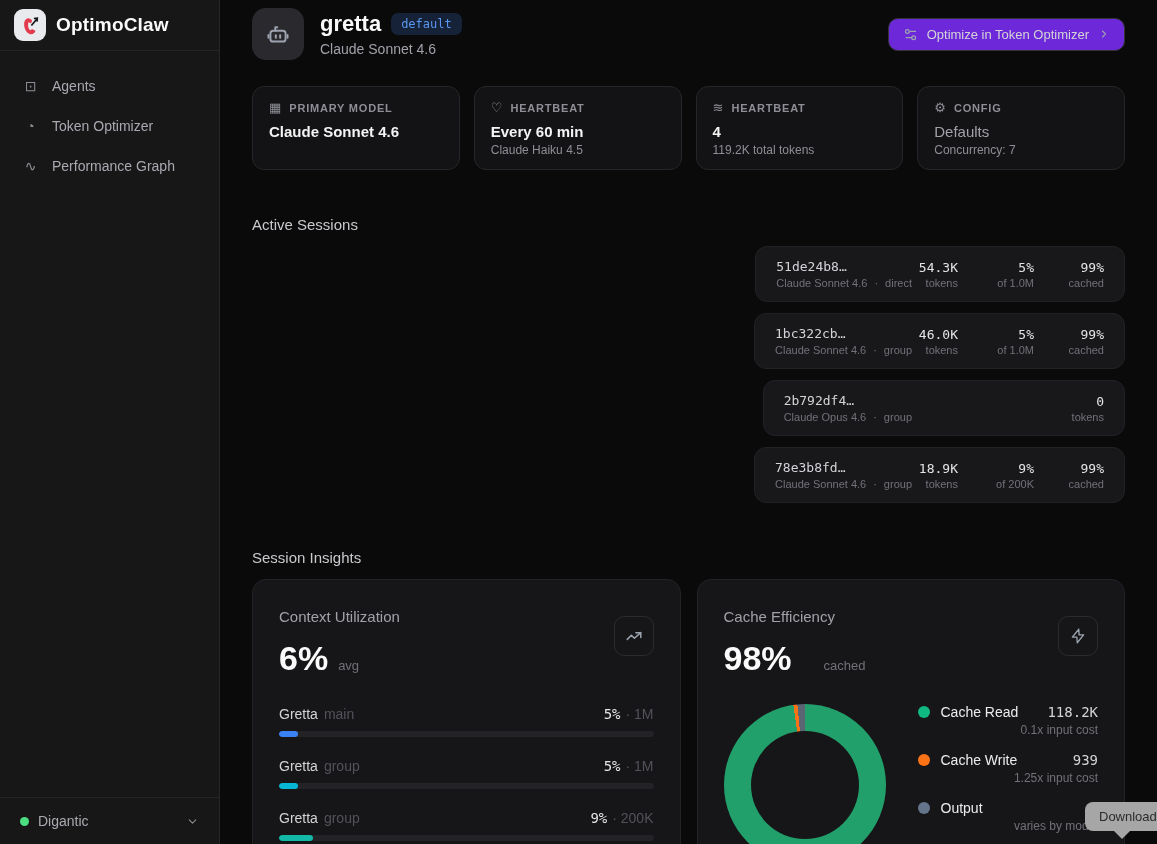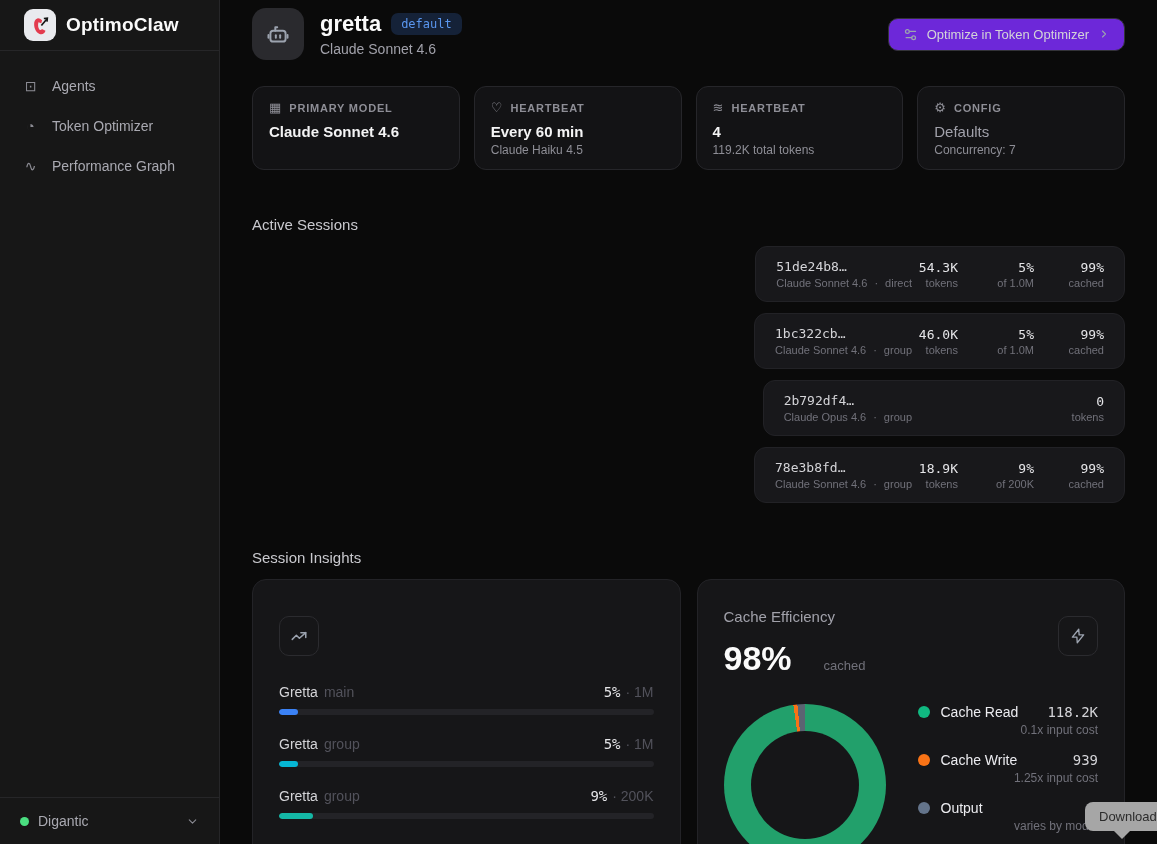--- a/index.html
+++ b/index.html
@@ -2,21 +2,21 @@
 <html><head>
 <meta charset="utf-8">
 <style>
   * { margin: 0; padding: 0; box-sizing: border-box; }
   html, body { background: #0a0a0a; font-family: "Liberation Sans", sans-serif; }
 
   .screen { position: relative; width: 1157px; height: 844px; background: #0a0a0a; overflow: hidden; display: flex; }
 
   
   .sidebar { width: 220px; flex: none; background: #171717; border-right: 1px solid #262628; display: flex; flex-direction: column; }
-  .logo-row { display: flex; align-items: center; gap: 10px; padding: 9px 24px; border-bottom: 1px solid #262628; }
+  .logo-row { display: flex; align-items: center; gap: 10px; padding: 9px 14px; border-bottom: 1px solid #262628; }
   .logo-box { width: 32px; height: 32px; border-radius: 9px; background: #e9eaee; display: flex; align-items: center; justify-content: center; flex: none; }
   .app-name { color: #fafafa; font-size: 19px; font-weight: 700; letter-spacing: .2px; }
   .nav { padding: 18px 12px; display: flex; flex-direction: column; gap: 6px; }
   .nav-item { display: flex; align-items: center; gap: 13px; padding: 9px 10px; border-radius: 8px; color: #a9a9b1; font-size: 14px; cursor: pointer; }
   .nav-item .glyph { width: 17px; text-align: center; font-size: 14px; color: #8b8b93; }
   .org-row { margin-top: auto; border-top: 1px solid #262628; padding: 15px 20px; display: flex; align-items: center; gap: 9px; color: #a9a9b1; font-size: 14px; cursor: pointer; }
   .status-dot { width: 9px; height: 9px; border-radius: 50%; flex: none; }
   .org-chevron { margin-left: auto; color: #8b8b93; display: flex; }
 
   
@@ -315,20 +315,27 @@
           </div>
         </div>
       </section>
 
     <h2 class="section-title">Session Insights</h2>
 
     <section class="insights">
 
       <div class="insight-card">
         <div class="card-head">
+          <div>
+            <div class="card-title">Context Utilization</div>
+            <div class="big-row" style="margin-top:14px;">
+              <span class="big-value">6%</span>
+              <span class="big-label">avg</span>
+            </div>
+          </div>
           <button class="icon-btn">
             <svg width="18" height="18" viewBox="0 0 24 24" fill="none" stroke="currentColor" stroke-width="2" stroke-linecap="round" stroke-linejoin="round">
                 <path d="M3 16.5l5.5-5.5 4 4L21 7.5"></path>
                 <path d="M14.5 7.5H21V14"></path>
               </svg>
           </button>
         </div>
 
         <div class="bars">
 

